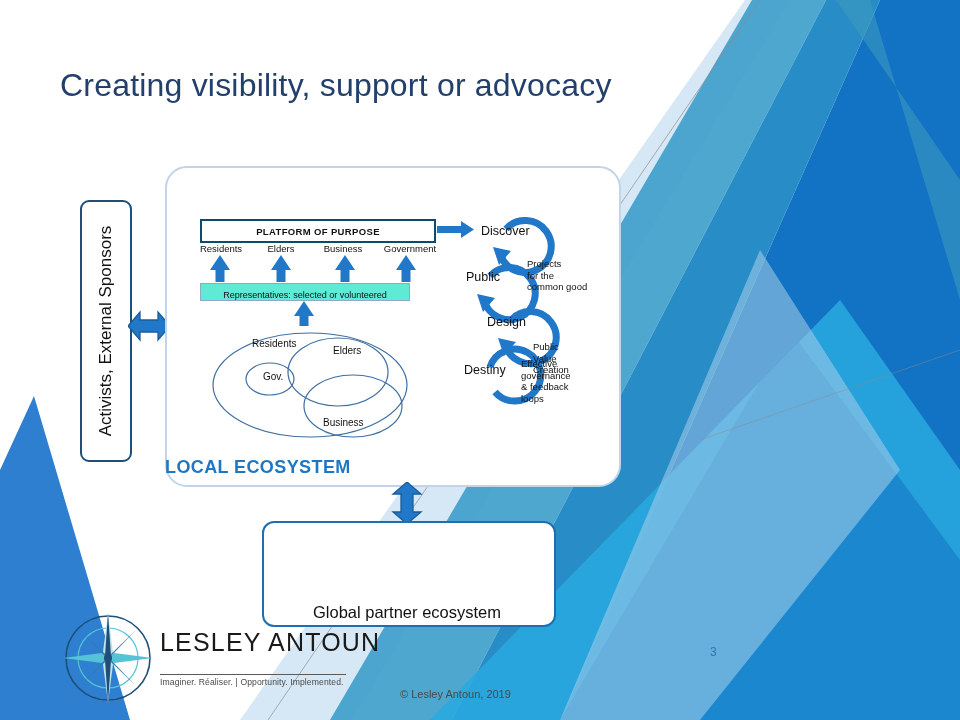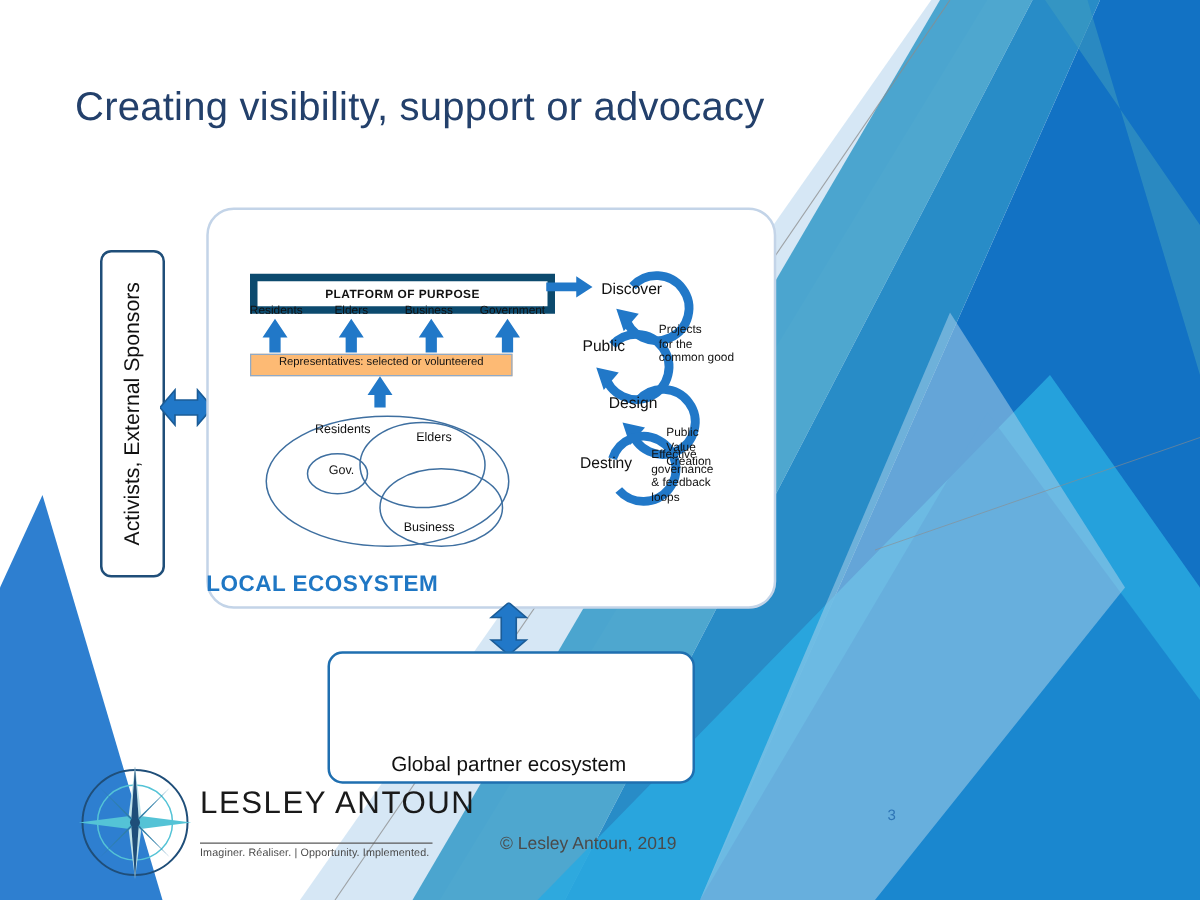--- a/index.html
+++ b/index.html
@@ -39,35 +39,35 @@
     border:2px solid #C3D4E8;border-radius:22px;background:#fff;
   }
   .eco-label{
     position:absolute;left:165px;top:457px;width:452px;text-align:left;
     font-size:18px;color:#1F77C4;letter-spacing:.4px;font-weight:bold;
   }
 
   
   .pop-box{
     position:absolute;left:200px;top:219px;width:232px;height:20px;
-    border:6px solid #0c4a6e;background:#fff;
+    border:2px solid #0c4a6e;background:#fff;
     display:flex;align-items:center;justify-content:center;
   }
   .pop-box span{font-size:9.5px;font-weight:bold;color:#111;letter-spacing:.35px;}
 
   .stake{position:absolute;top:243px;font-size:9.5px;color:#111;text-align:center;white-space:nowrap;}
   .stake.s0{left:191px;width:60px;}
   .stake.s1{left:257px;width:48px;}
   .stake.s2{left:316px;width:54px;}
   .stake.s3{left:377px;width:66px;}
 
   .rep-box{
     position:absolute;left:200px;top:283px;width:208px;height:16px;
-    border:1px solid #8FAAC8;background:#fdba74;
-    display:flex;align-items:flex-start;justify-content:center;
+    border:1px solid #8FAAC8;background:#5eead4;
+    display:flex;align-items:flex-end;justify-content:center;
   }
   .rep-box span{font-size:9px;color:#111;}
 
   
   .dlab{position:absolute;font-size:12.5px;color:#111;white-space:nowrap;}
   .dlab.d0{left:481px;top:224px;}
   .dlab.d1{left:466px;top:270px;}
   .dlab.d2{left:487px;top:315px;}
   .dlab.d3{left:464px;top:363px;}
 
@@ -101,21 +101,21 @@
   }
   .logo-sub{
     position:absolute;left:160px;top:656px;font-size:15px;color:#333;letter-spacing:.4px;white-space:nowrap;
   }
   .logo-tag-wrap{position:absolute;left:160px;top:674px;width:186px;}
   .logo-tag-rule{height:1px;background:#5A5A5A;width:186px;}
   .logo-tag{font-size:8.6px;color:#4A4A4A;letter-spacing:.1px;white-space:nowrap;margin-top:2px;}
 
   
   .copyright{
-    position:absolute;left:400px;top:666px;font-size:14px;color:#4A4A4A;white-space:nowrap;
+    position:absolute;left:400px;top:688px;font-size:11px;color:#4A4A4A;white-space:nowrap;
   }
   .pagenum{
     position:absolute;left:710px;top:645px;font-size:12px;color:#2E75B6;
   }
 </style>
 </head>
 <body>
 
 <div id="slide">
 

